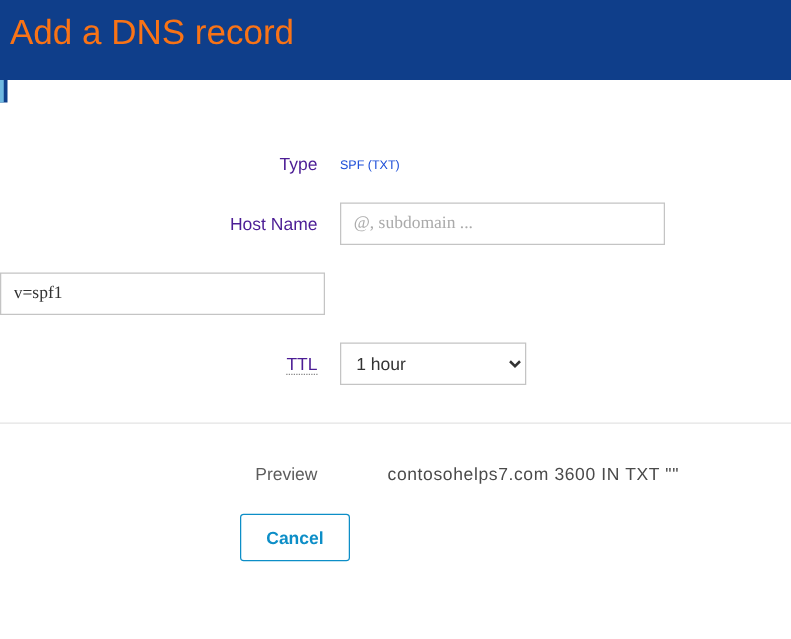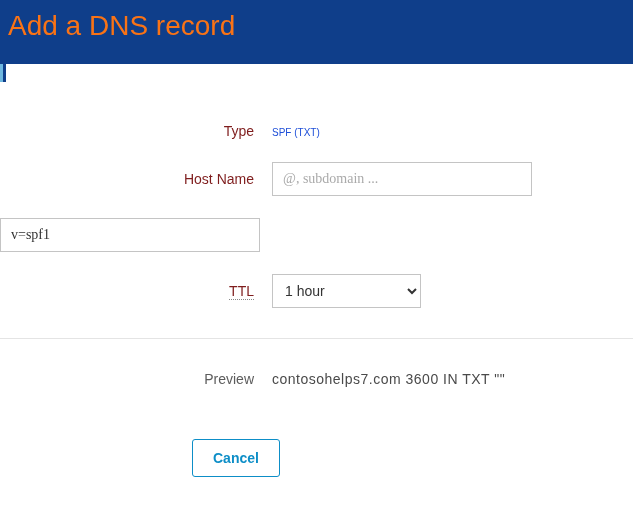--- a/index.html
+++ b/index.html
@@ -31,21 +31,21 @@
     .row {
       display: flex;
       align-items: center;
       margin-bottom: 22px;
     }
     .label-col {
       width: 272px;
       text-align: right;
       padding-right: 18px;
       font-size: 14px;
-      color: #7f1d1d;
+      color: #4c1d95;
     }
     .ttl-label {
       border-bottom: 1px dotted #888;
     }
     .input-col {
       width: 260px;
     }
     .value-static {
       font-size: 10px;
       color: #1d4ed8;
@@ -74,20 +74,21 @@
     .divider {
       height: 1px;
       background: #e4e4e4;
       margin-top: 30px;
     }
     .preview-row {
       display: flex;
       align-items: center;
       padding-top: 32px;
       margin-bottom: 24px;
+      gap: 38px;
     }
     .preview-label {
       width: 272px;
       text-align: right;
       padding-right: 18px;
       font-size: 14px;
       color: #5c5c5c;
     }
     .preview-value {
       font-size: 14px;
@@ -101,21 +102,20 @@
       gap: 0;
       align-items: center;
     }
     .btn {
       padding: 10px 20px;
       font-size: 14px;
       font-weight: 600;
       border-radius: 3px;
       cursor: pointer;
       font-family: inherit;
-      margin-top: 28px;
     }
     .btn-cancel {
       background: #fff;
       color: #0d8ec7;
       border: 1px solid #0d8ec7;
       margin-right: 14px;
     }
     .save-highlight {
       border: 3px solid #e6002c;
       padding: 6px 8px;

